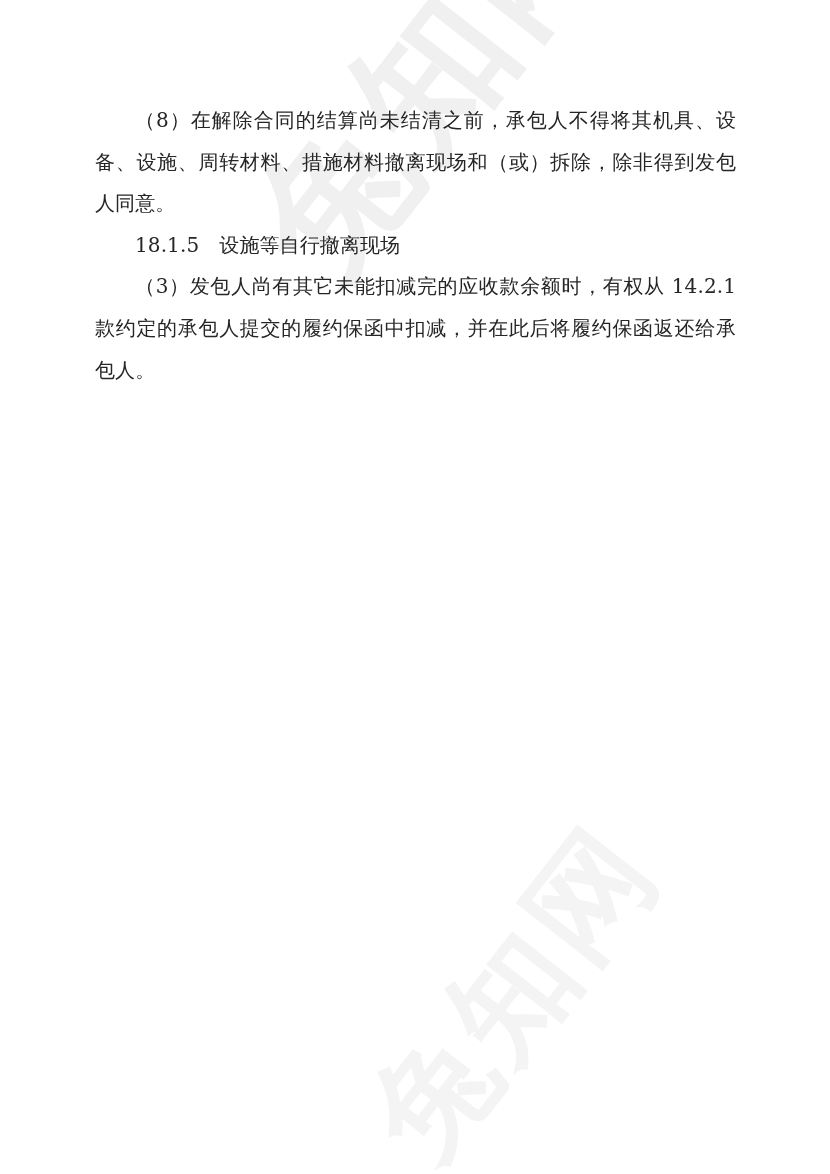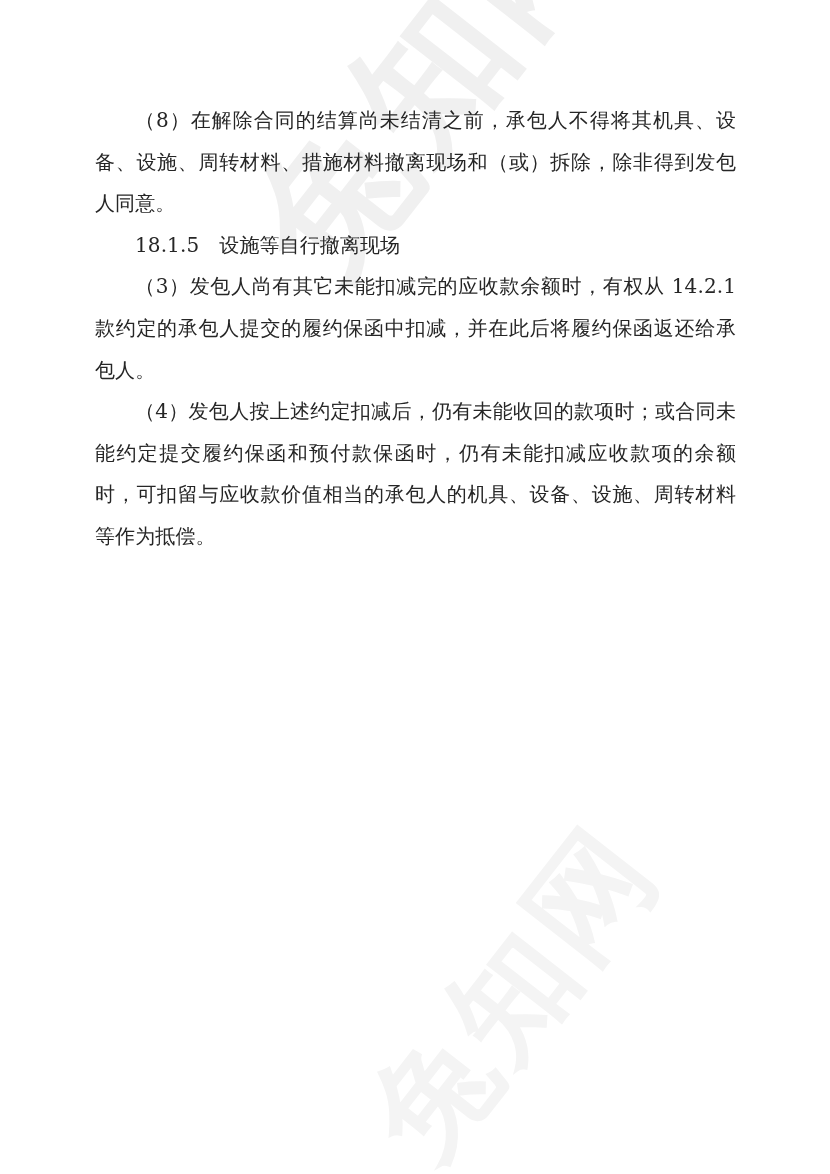--- a/index.html
+++ b/index.html
@@ -91,18 +91,17 @@
     <p class="para list-item">（8）在解除合同的结算尚未结清之前，承包人不得将其机具、设备、设施、周转材料、措施材料撤离现场和（或）拆除，除非得到发包人同意。</p>
 
 
 
     <p class="para heading">18.1.5 设施等自行撤离现场</p>
 
 
 
     <p class="para list-item">（3）发包人尚有其它未能扣减完的应收款余额时，有权从 14.2.1 款约定的承包人提交的履约保函中扣减，并在此后将履约保函返还给承包人。</p>
 
-    <p class="para list-item">（4）发包人按上述约定扣减后，仍有未能收回的款项时；或合同未能约定提交履约保函和预付款保函时，仍有未能扣减应收款项的余额时，可扣留与应收款价值相当的承包人的机具、设备、设施、周转材料等作为抵偿。</p>
 
 
   </div>
 
 </div>
 
 </body></html>

